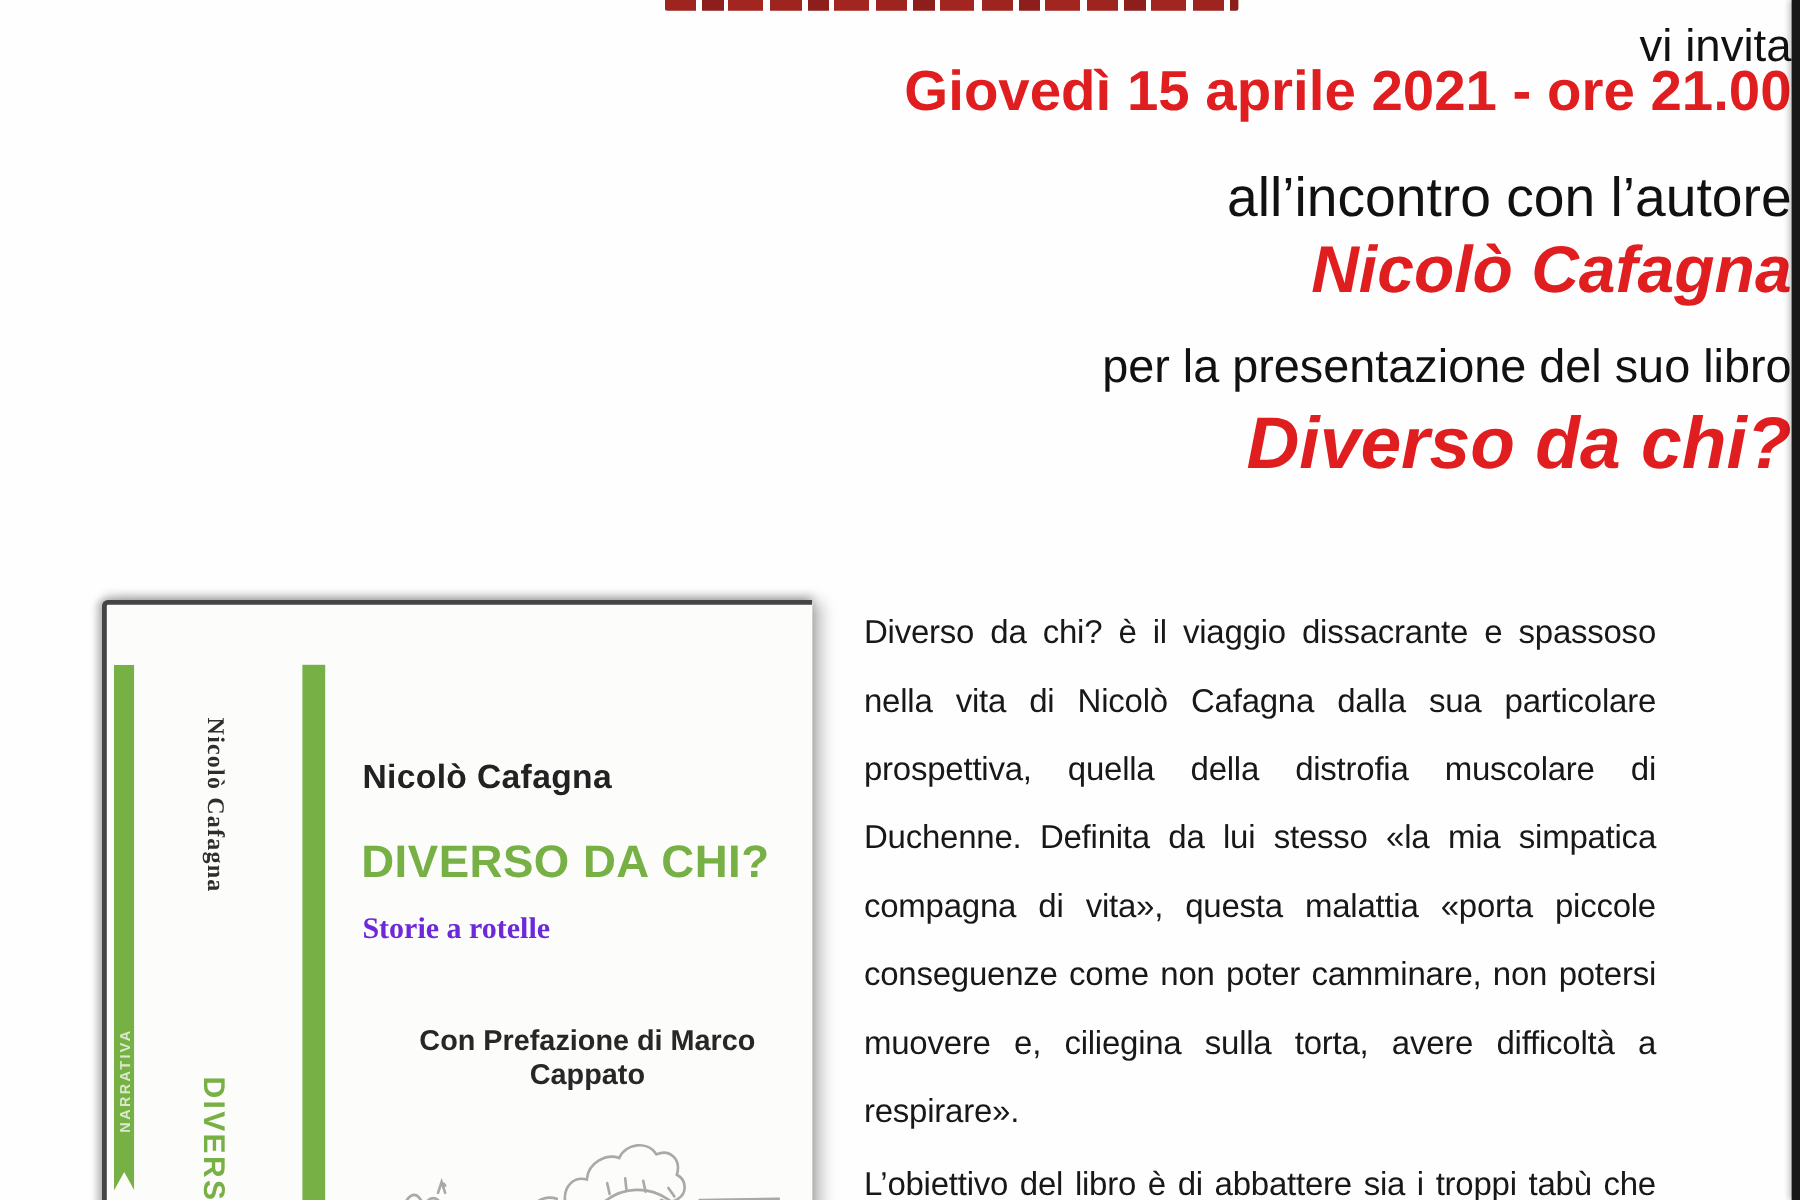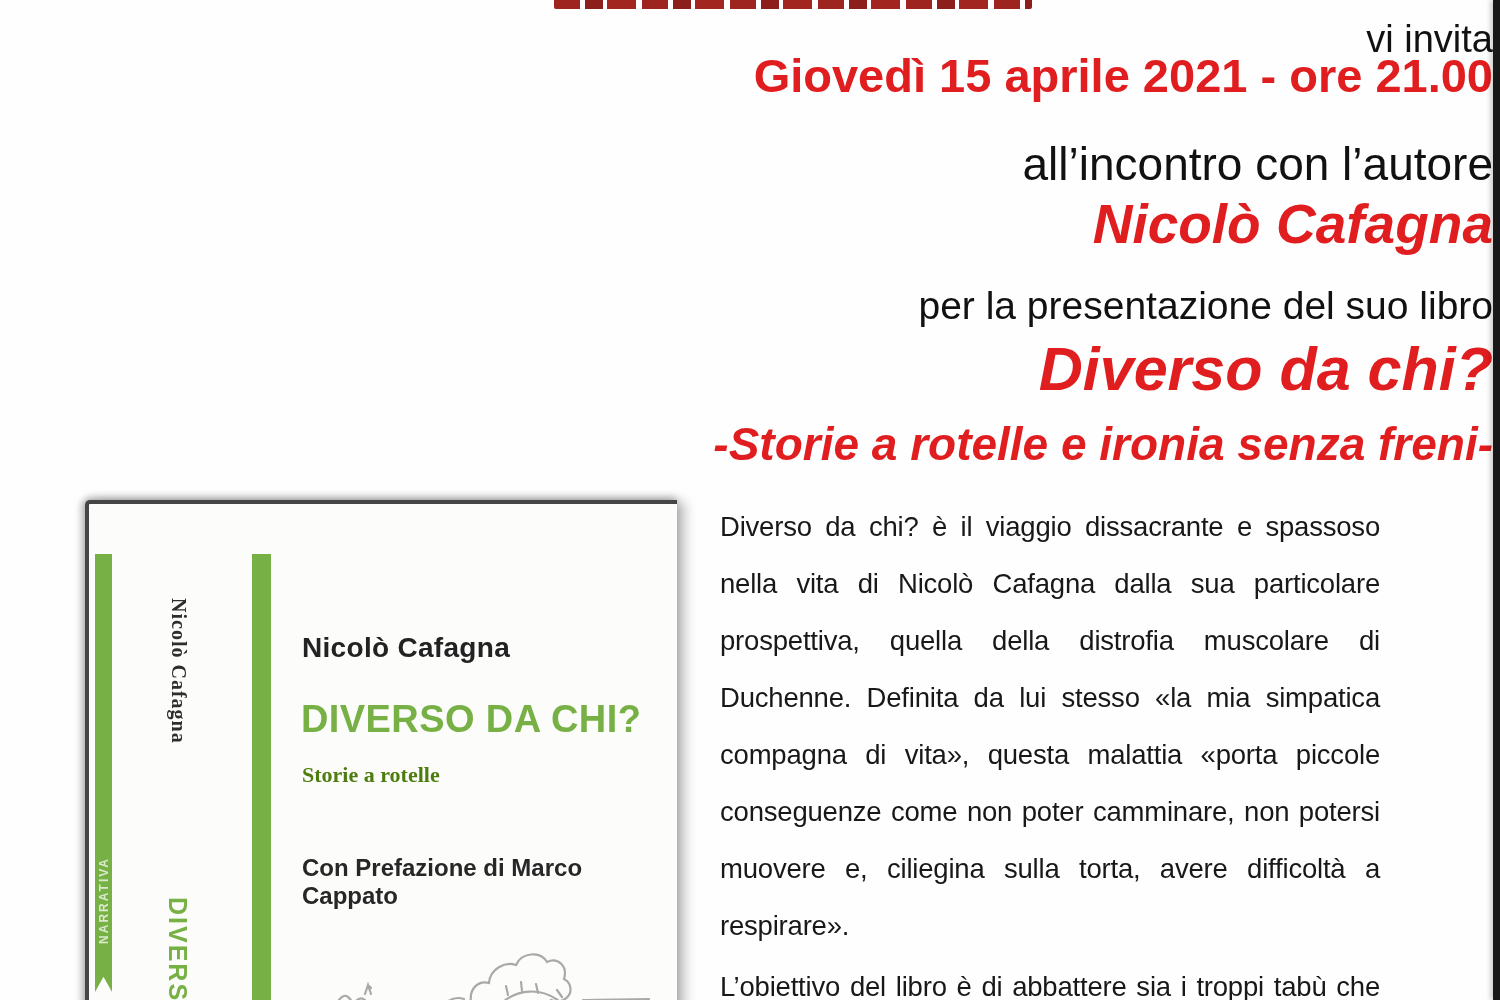--- a/index.html
+++ b/index.html
@@ -65,25 +65,25 @@
     position:absolute;left:213px;top:128px;
     font-size:28px;font-weight:bold;color:#222;letter-spacing:.3px;
   }
   .cover-title{
     position:absolute;left:212px;top:194px;
     font-size:38px;font-weight:bold;color:var(--green);letter-spacing:.4px;
   }
   .cover-sub{
     position:absolute;left:213px;top:250px;
     font-family:"Liberation Serif",serif;font-weight:bold;
-    font-size:22px;line-height:41px;color:#4d7c0f;
+    font-size:25px;line-height:41px;color:#6d28d9;
   }
   .cover-preface{
     position:absolute;left:213px;top:350px;
-    font-size:24px;font-weight:bold;color:#272727;
+    font-size:24px;font-weight:bold;color:#272727;text-align:center;
   }
   .cover-sketch{position:absolute;left:232px;top:420px;}
   
   .desc{
     position:absolute;left:716px;top:494px;width:668px;
     font-size:27.5px;line-height:57px;letter-spacing:-.2px;
     text-align:justify;color:#181818;
   }
   .desc p{margin:4px;}
   
@@ -99,21 +99,20 @@
 <div id="flyer">
 
   <div class="top-fragment"></div>
 
   <div class="center-line invite">vi invita</div>
   <div class="center-line date">Giovedì 15 aprile 2021 - ore 21.00</div>
   <div class="center-line meet">all’incontro con l’autore</div>
   <div class="center-line authname">Nicolò Cafagna</div>
   <div class="center-line present">per la presentazione del suo libro</div>
   <div class="center-line booktitle">Diverso da chi?</div>
-  <div class="center-line booksub">-Storie a rotelle e ironia senza freni-</div>
 
   <div class="cover">
     <div class="ribbon">
       <span class="ribbon-label">NARRATIVA</span>
     </div>
     <div class="spine-author">Nicolò Cafagna</div>
     <div class="spine-title">DIVERSO D</div>
     <div class="stripe2"></div>
 
     <div class="cover-author">Nicolò Cafagna</div>

